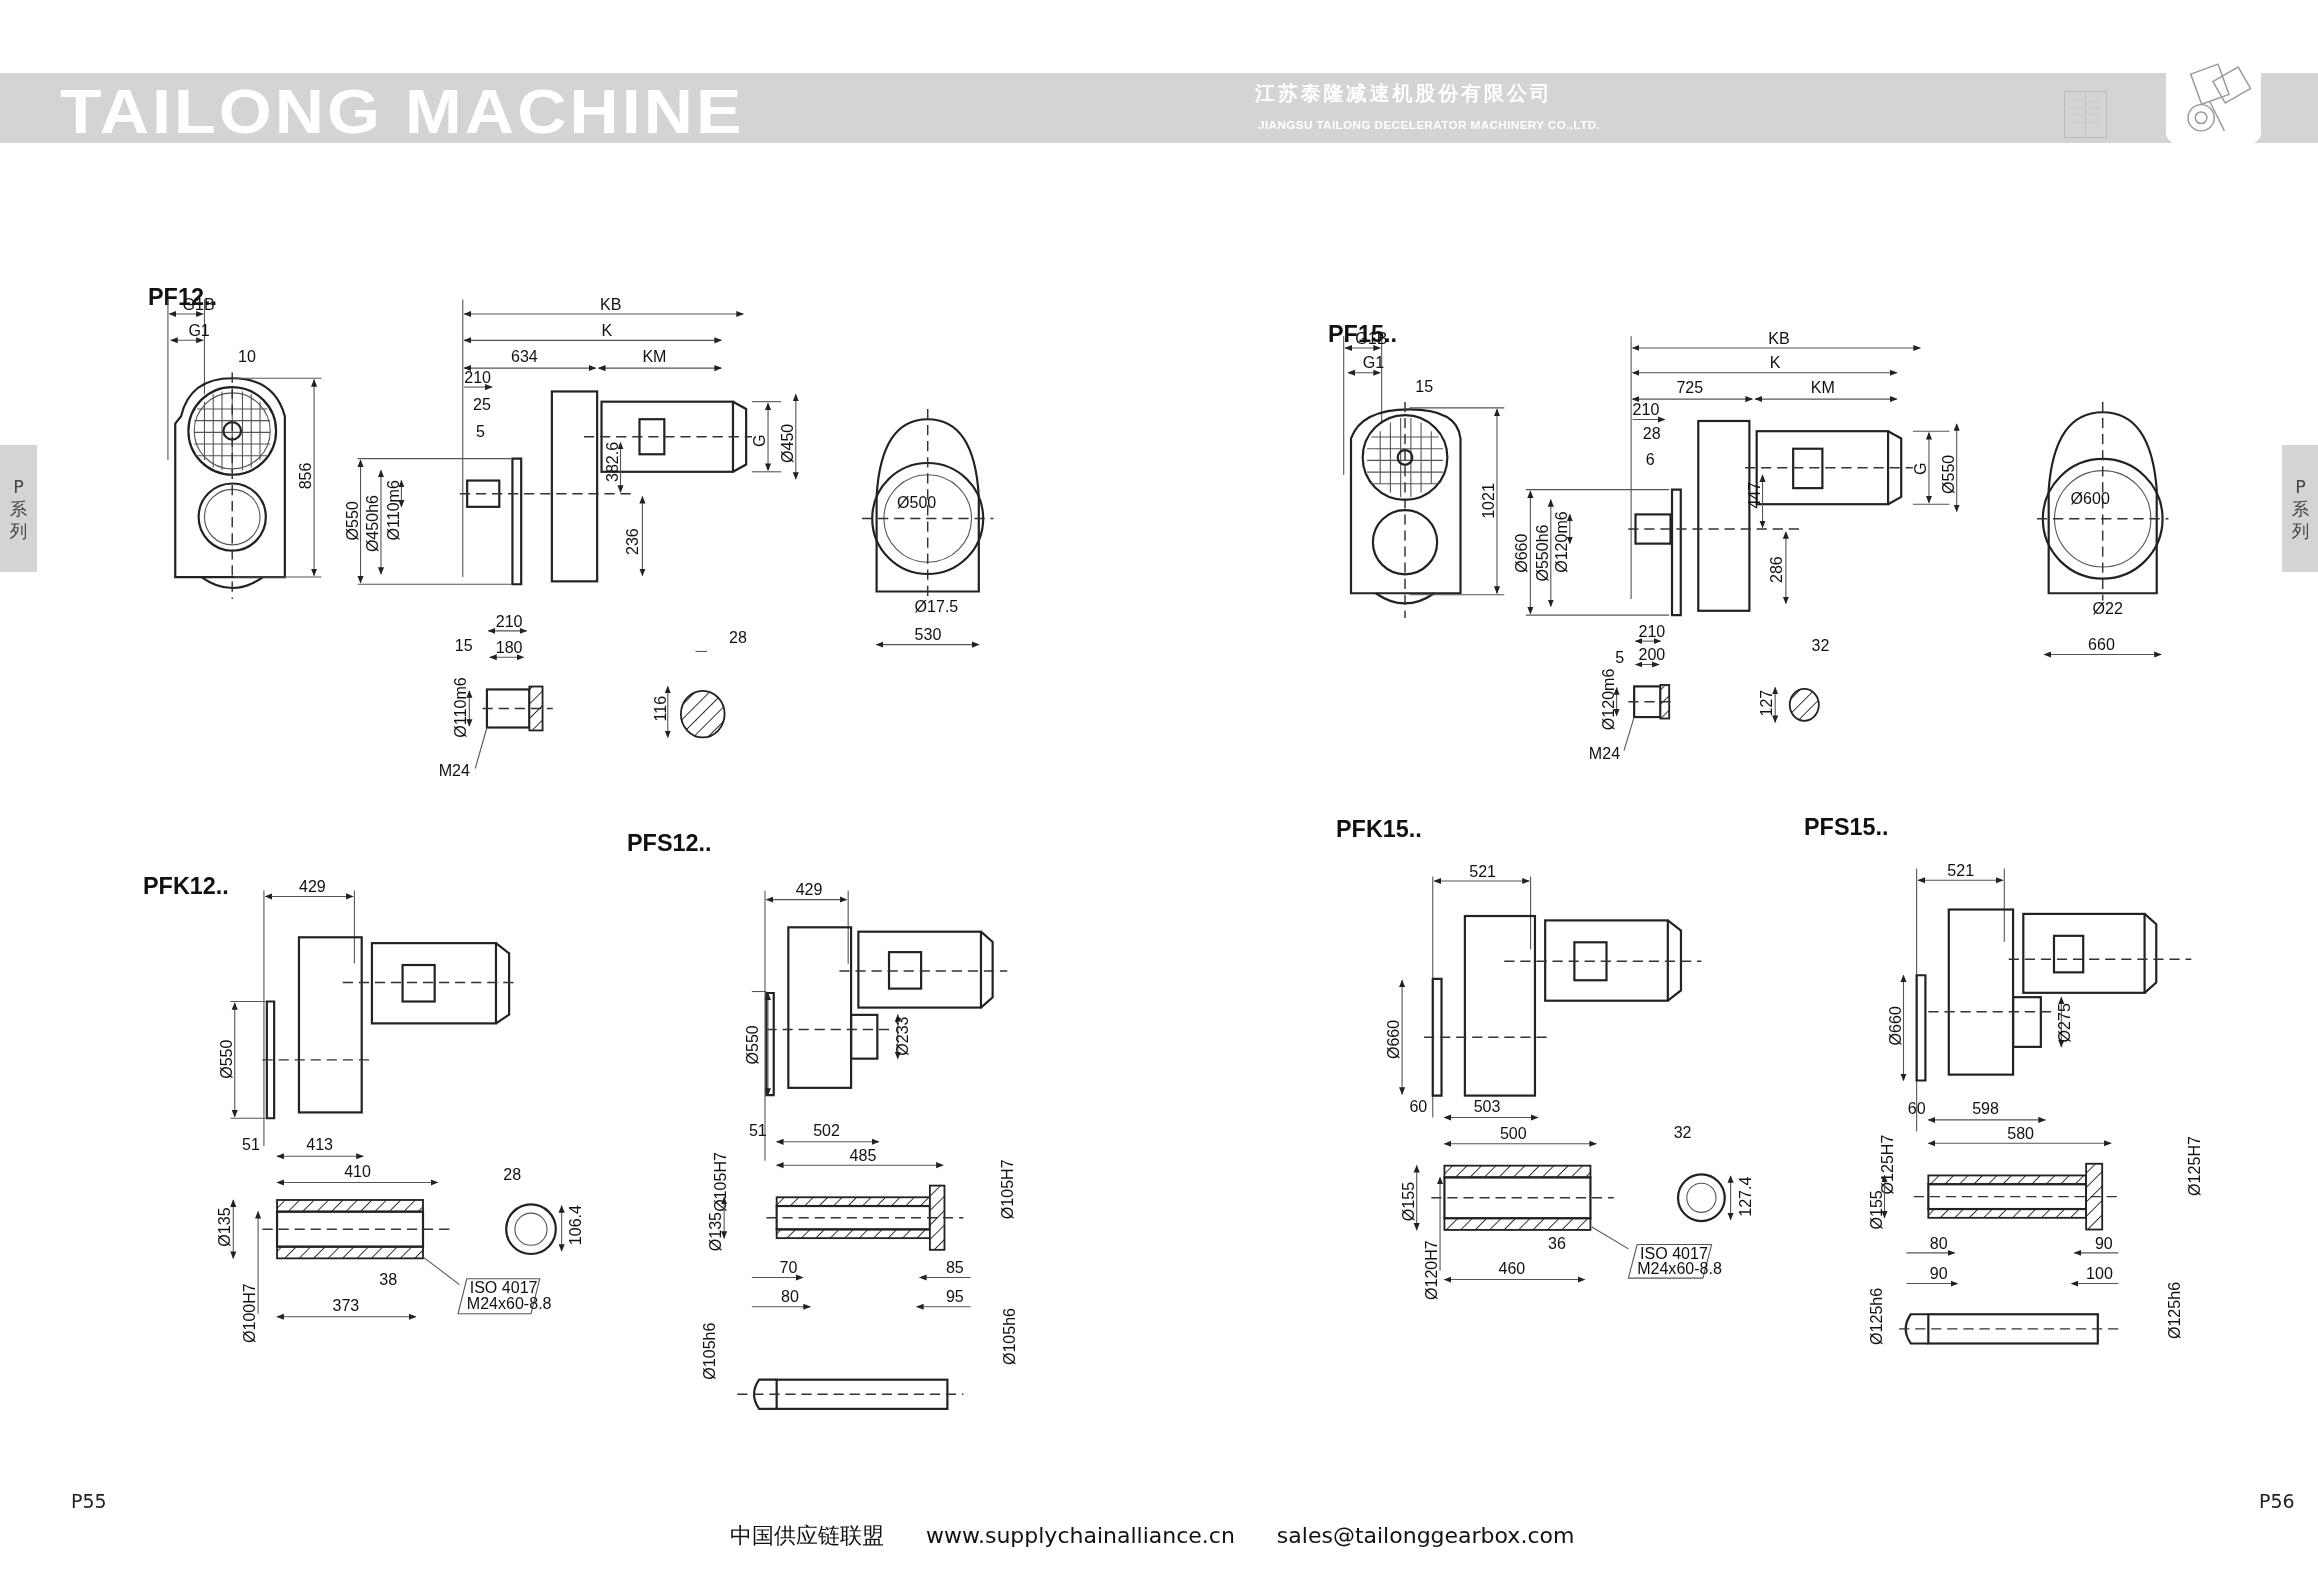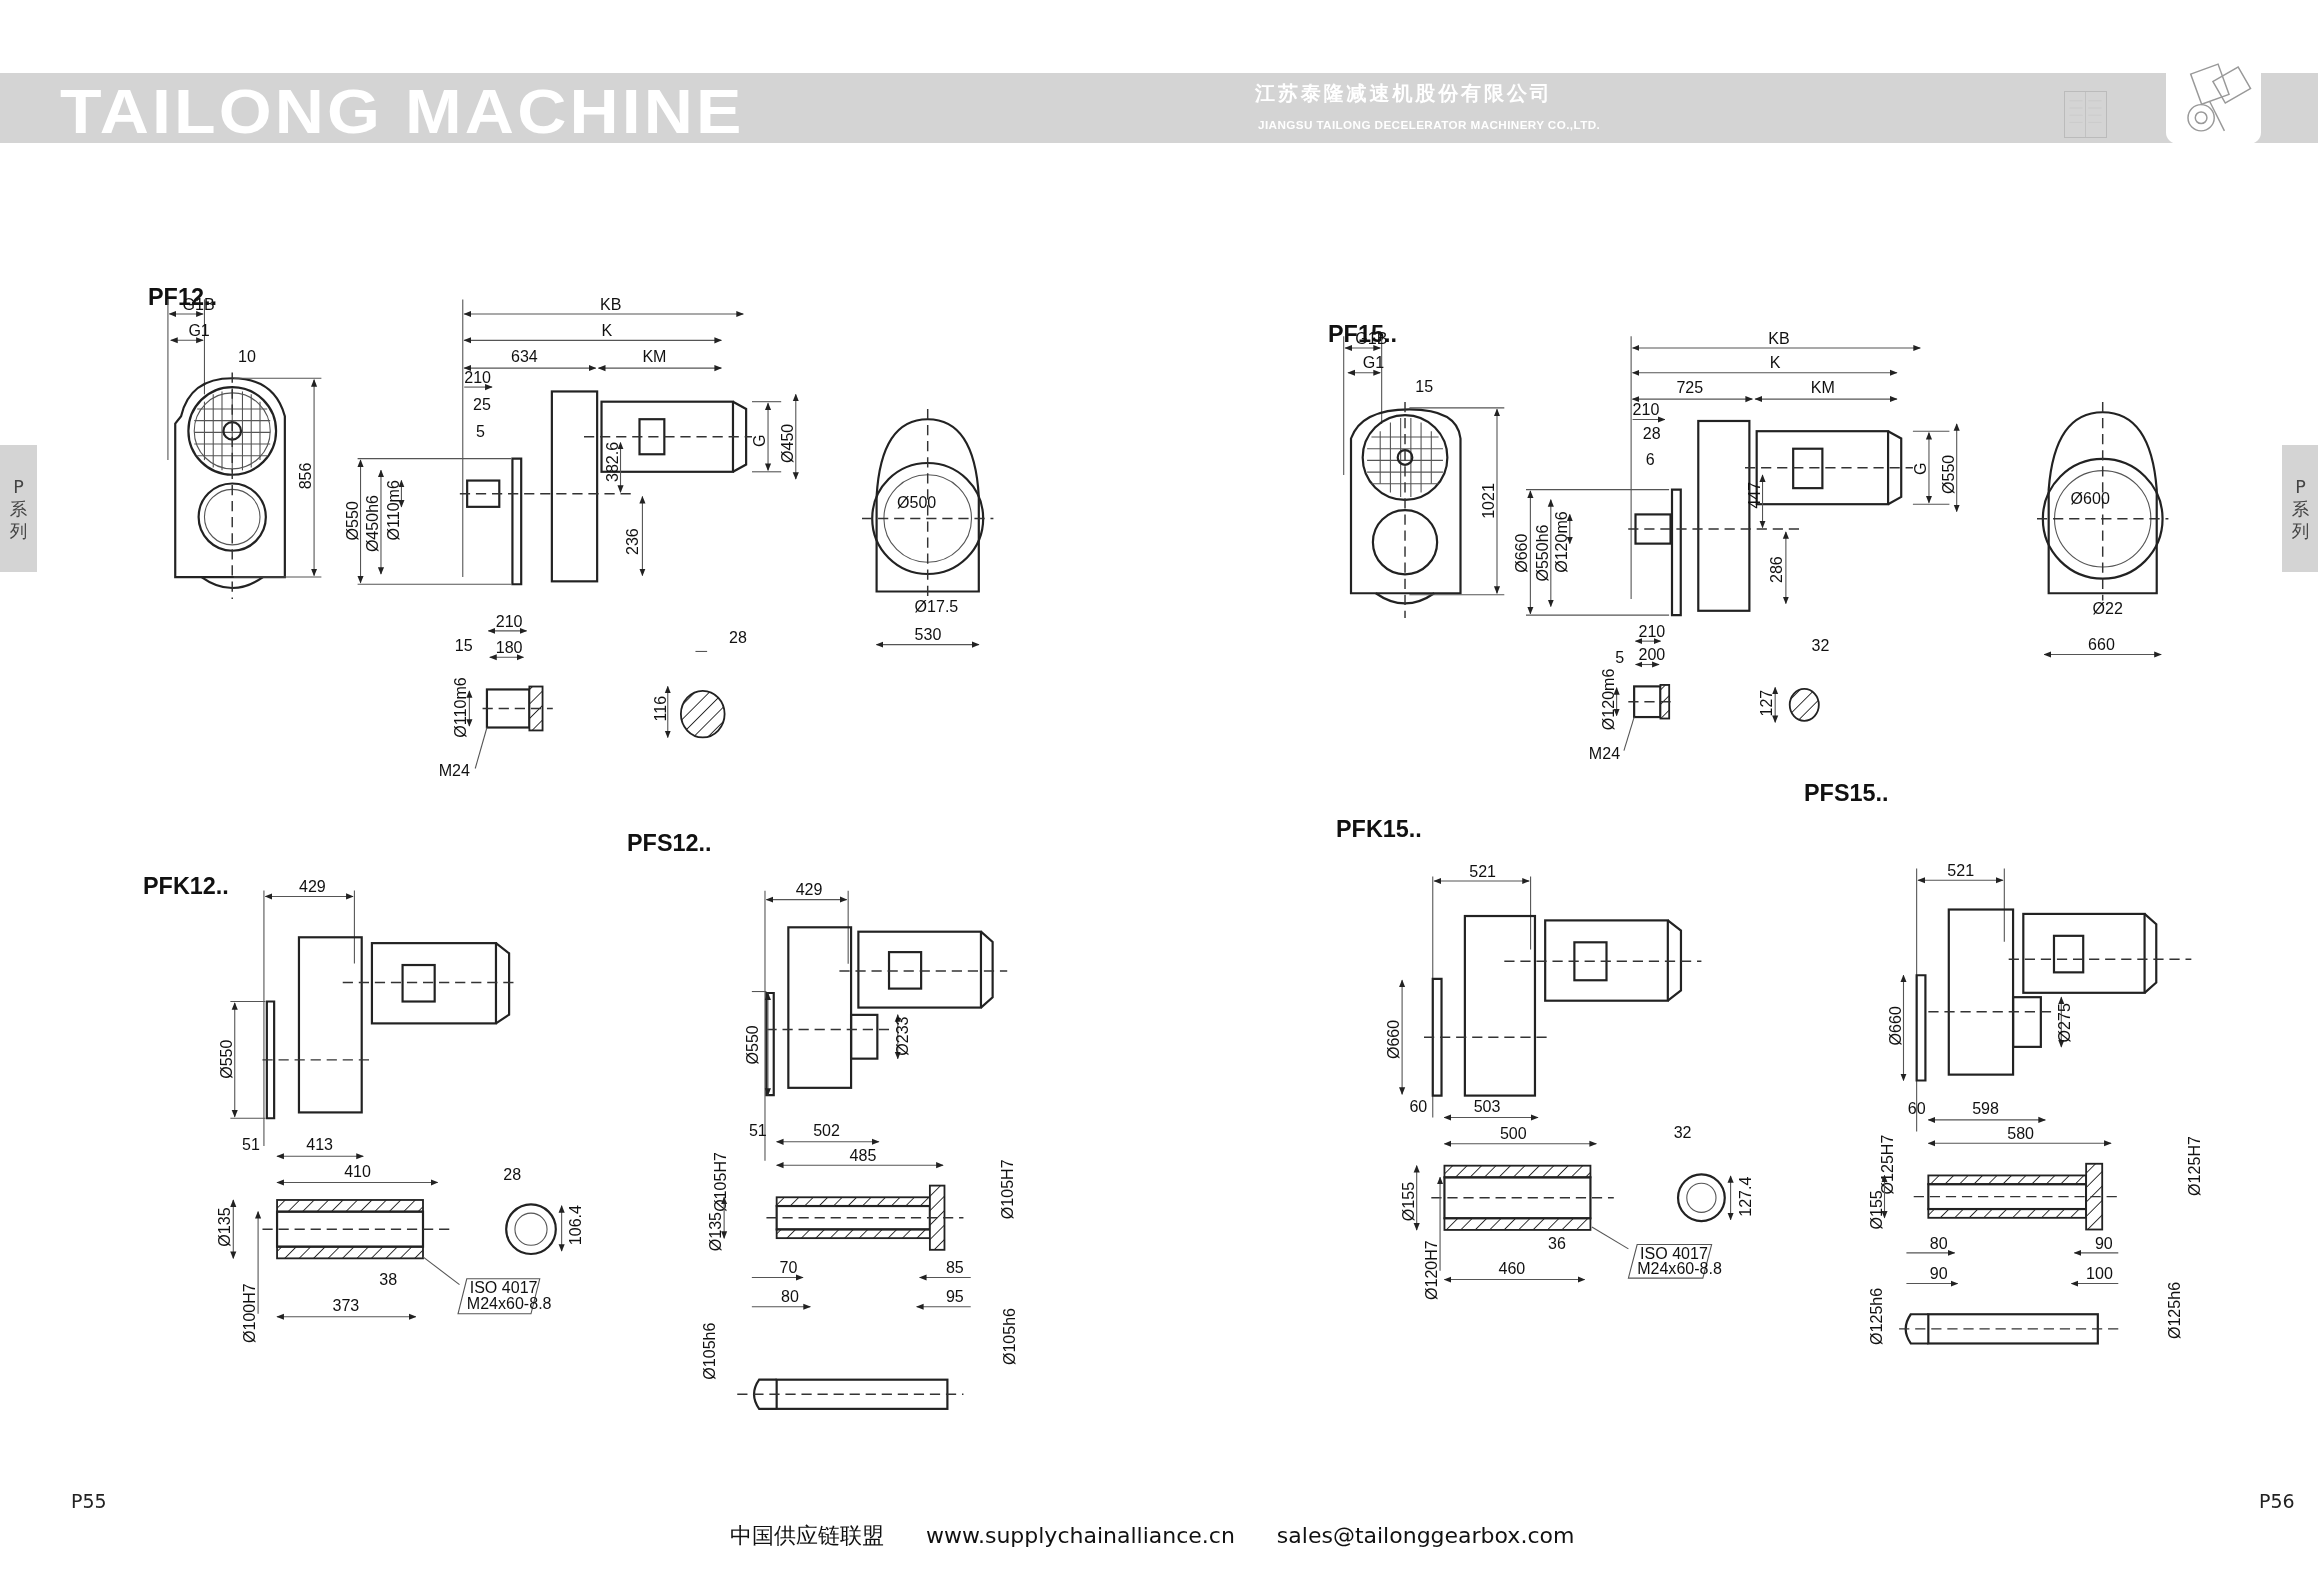--- a/index.html
+++ b/index.html
@@ -435,21 +435,21 @@
   <path class="thin" d="M392,524 L494,524 L482,570 L380,570 Z"></path>
   <text x="396" y="544" font-size="18">ISO 4017</text>
   <text x="392" y="564" font-size="18">M24x60-8.8</text>
   <text x="442" y="378">32</text>
   <circle class="ln" cx="480" cy="460" r="32"></circle>
     <circle class="thin" cx="480" cy="460" r="20"></circle>
   <line class="thin" x1="520" y1="430" x2="520" y2="490" marker-start="url(#arr)" marker-end="url(#arr)"></line>
   <text transform="translate(548,486) rotate(-90)">127.4</text>
 </svg>
 
-<div class="section-title" style="left:1804px;top:780px;">PFS15..</div>
+<div class="section-title" style="left:1804px;top:814px;">PFS15..</div>
 <svg class="draw" style="left:1826px;top:854px;" width="380" height="526" viewBox="0 0 520 720">
   <line class="thin" x1="124" y1="20" x2="124" y2="380"></line>
     <line class="thin" x1="244" y1="20" x2="244" y2="120"></line>
   <line class="thin" x1="126" y1="36" x2="242" y2="36" marker-start="url(#arr)" marker-end="url(#arr)"></line>
   <text x="166" y="30">521</text>
   <rect class="ln" x="168" y="76" width="88" height="226"></rect>
   <rect class="ln" x="270" y="82" width="166" height="108"></rect>
   <rect class="ln" x="312" y="112" width="40" height="50"></rect>
   <path class="ln" d="M436,82 L452,96 L452,176 L436,190"></path>
   <path class="ln" d="M124,166 L136,166 L136,310 L124,310 Z"></path>

